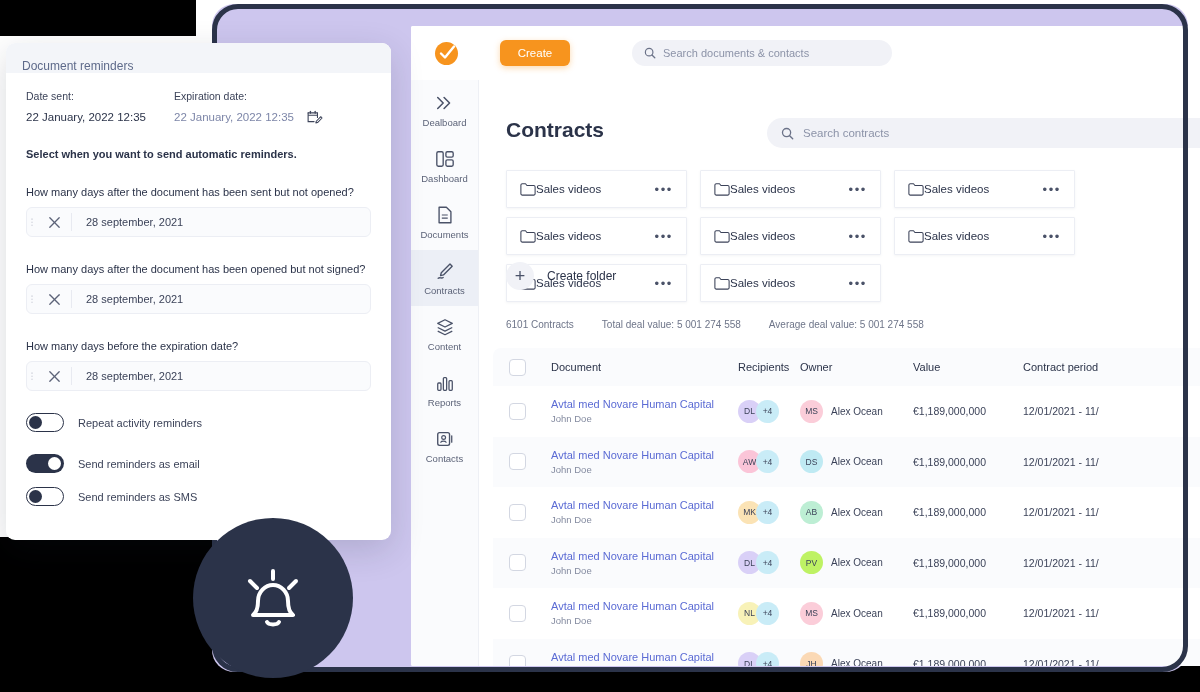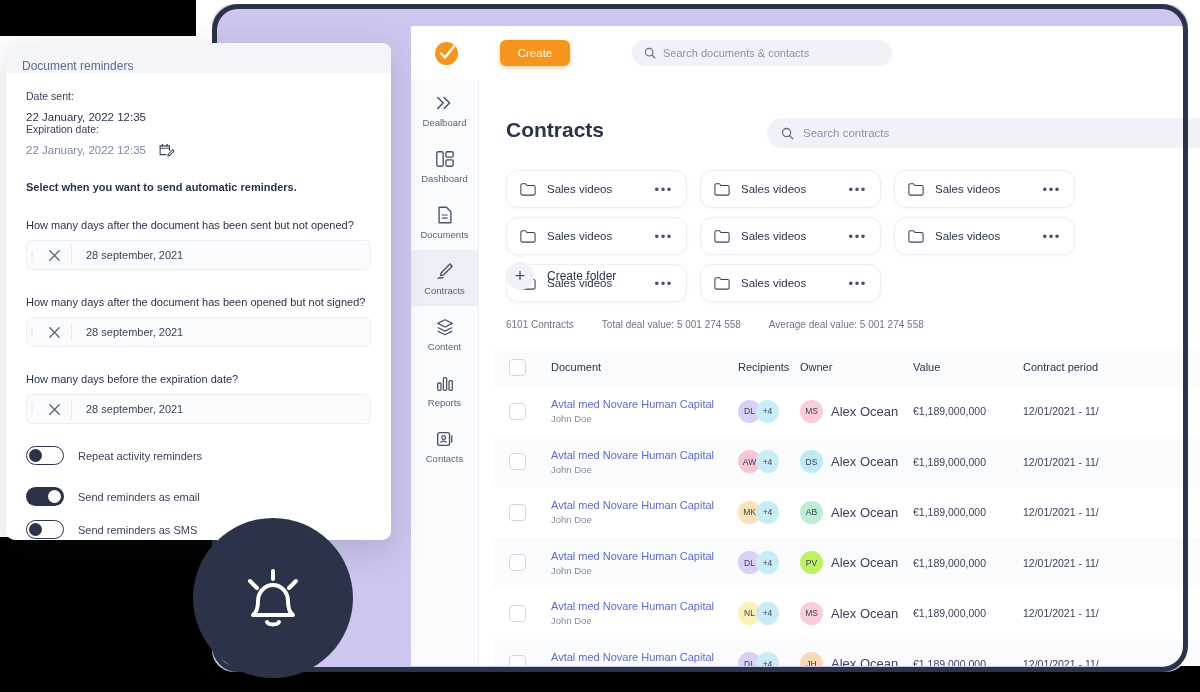--- a/index.html
+++ b/index.html
@@ -79,23 +79,23 @@
     border-radius: 15px; background: #f1f2f7;
     display: flex; align-items: center; padding: 0 14px; gap: 9px;
     color: #8c93a8; font-size: 11.5px;
   }
   .folders {
     position: absolute; left: 27px; top: 90px; width: 720px;
     display: flex; flex-wrap: wrap; gap: 9px 13px;
   }
   .folder-card {
     width: 181px; height: 38px; background: #ffffff;
-    border: 1px solid #eceef4; border-radius: 12px;
+    border: 1px solid #eceef4; border-radius: 1px;
     box-shadow: 0 1px 3px rgba(43,51,73,.05);
-    display: flex; align-items: center; padding: 0 13px; gap: 11px;
+    display: flex; align-items: center; padding: 0 13px; 
     cursor: pointer; flex: 0 0 auto;
   }
   .folder-name { font-size: 11.5px; color: #2b3349; flex: 1; white-space: nowrap; }
   .dots { color: #4a5268; letter-spacing: 1.6px; font-size: 13px; line-height: 1; }
   .create-folder {
     position: absolute; left: 27px; top: 182px; display: flex;
     align-items: center; gap: 13px; cursor: pointer;
   }
   .plus-circle {
     width: 28px; height: 28px; border-radius: 50%; background: #f1f2f7;
@@ -121,42 +121,42 @@
     background: #ffffff; flex: 0 0 auto; cursor: pointer;
   }
   .c-doc { width: 212px; padding-left: 25px; }
   .c-rec { width: 62px; display: flex; align-items: center; }
   .c-own { width: 113px; display: flex; align-items: center; gap: 8px; }
   .c-val { width: 110px; }
   .c-per { width: 150px; white-space: nowrap; overflow: hidden; }
   .doc-title { color: #5b6bd4; font-size: 11px; }
   .doc-sub { color: #848ba0; font-size: 9.5px; margin-top: 3px; }
   .val, .per { color: #3c4359; font-size: 10.5px; }
-  .own-name { color: #3c4359; font-size: 13px; }
+  .own-name { color: #3c4359; font-size: 10px; }
   .av {
     width: 23px; height: 23px; border-radius: 50%;
     display: flex; align-items: center; justify-content: center;
     font-size: 8.5px; color: #3c4359; flex: 0 0 auto;
   }
   .av.more { margin-left: -5px; }
 
   
   .rem-card {
     position: absolute; left: 6px; top: 43px; width: 385px; height: 497px;
     background: #ffffff; border-radius: 9px;
     box-shadow: 0 10px 34px rgba(24,30,48,.16);
     overflow: hidden;
   }
   .rem-head {
     height: 30px; background: #f3f5f9; display: flex; align-items: flex-end;
     padding-left: 16px; font-size: 12px; color: #5a6persistent;
   }
   .rem-head-t { font-size: 12px; color: #5e6a8a; }
   .rem-body { padding: 17px 20px 0 20px; }
-  .row2 { display: flex; flex-direction: column; }
+  .row2 { display: flex; }
   .fl-lab { font-size: 10.5px; color: #3c4359; }
   .fl-val { font-size: 11.5px; color: #2b3349; margin-top: 9px; }
   .fl-val.link { color: #7d86a8; }
   .col-a { width: 148px; }
   .col-b { display: flex; align-items: flex-start; gap: 12px; }
   .sect-note { font-size: 11px; color: #2b3349; font-weight: bold; margin-top: 22px; }
   .q { font-size: 11px; color: #2b3349; margin-top: 26px; }
   .dfield {
     margin-top: 9px; height: 30px; background: #fafbfd;
     border: 1px solid #eceef4; border-radius: 6px;

